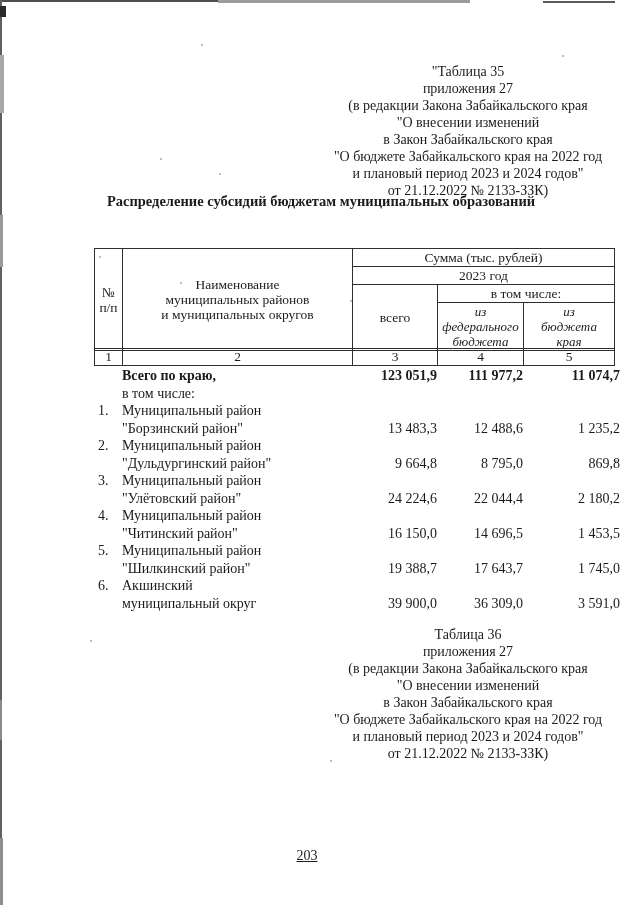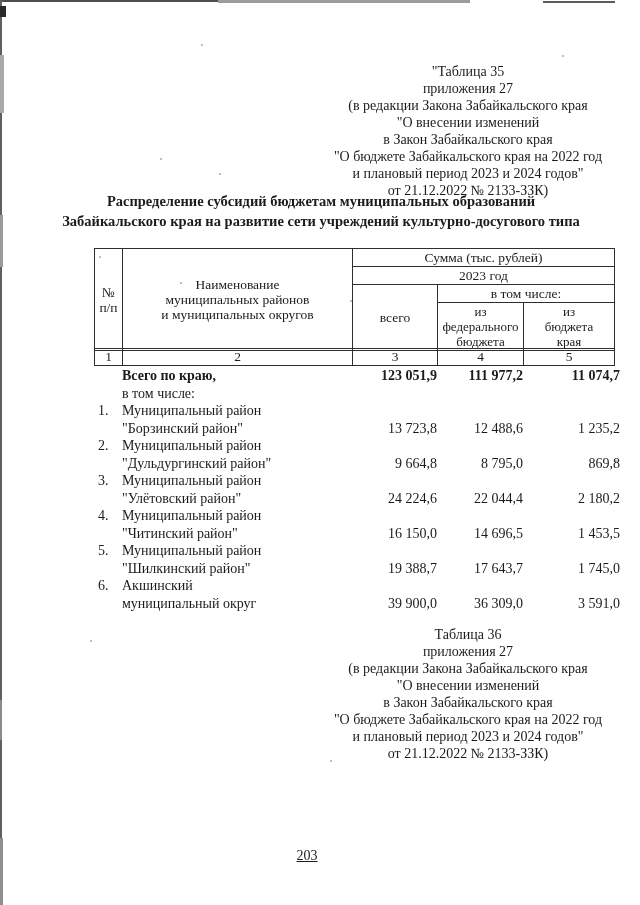--- a/index.html
+++ b/index.html
@@ -69,21 +69,21 @@
     font-size: 13.5px;
     line-height: 15px;
     white-space: pre-line;
     padding: 1px 1px;
     overflow: hidden;
   }
   .hdr-table td.small { font-size: 13px; }
   .row-sum td  { height: 18px; }
   .row-year td { height: 15px; }
   .row-incl td { height: 16px; }
-  .row-src td  { height: 46px; }
+  .row-src td  { height: 46px; font-style: italic; }
   .idx-table td { height: 17px; line-height: 14px; }
 
   .body-table {
     position: absolute;
     top: 367px;
     left: 94px;
     width: 526px;
   }
   .body-table td {
     font-size: 14px;
@@ -138,21 +138,20 @@
     <div>(в редакции Закона Забайкальского края</div>
     <div>"О внесении изменений</div>
     <div>в Закон Забайкальского края</div>
     <div>"О бюджете Забайкальского края на 2022 год</div>
     <div>и плановый период 2023 и 2024 годов"</div>
     <div>от 21.12.2022 № 2133-ЗЗК)</div>
   </div>
 
   <div class="doc-title">
     <div>Распределение субсидий бюджетам муниципальных образований</div>
-    <div>Забайкальского края на развитие сети учреждений культурно-досугового типа</div>
   </div>
 
   <table class="hdr-table">
     <colgroup>
       <col style="width:28px">
         <col style="width:230px">
         <col style="width:85px">
         <col style="width:86px">
         <col style="width:91px">
     </colgroup>
@@ -222,21 +221,21 @@
       <td class="c-num"></td>
       <td class="c-name">в том числе:</td>
       <td class="c-val"></td>
       <td class="c-val"></td>
       <td class="c-val"></td>
     </tr>
     <tr>
       <td class="c-num">1.</td>
       <td class="c-name">Муниципальный район
 "Борзинский район"</td>
-      <td class="c-val">13 723,8</td>
+      <td class="c-val">13 483,3</td>
       <td class="c-val">12 488,6</td>
       <td class="c-val">1 235,2</td>
     </tr>
     <tr>
       <td class="c-num">2.</td>
       <td class="c-name">Муниципальный район
 "Дульдургинский район"</td>
       <td class="c-val">9 664,8</td>
       <td class="c-val">8 795,0</td>
       <td class="c-val">869,8</td>

